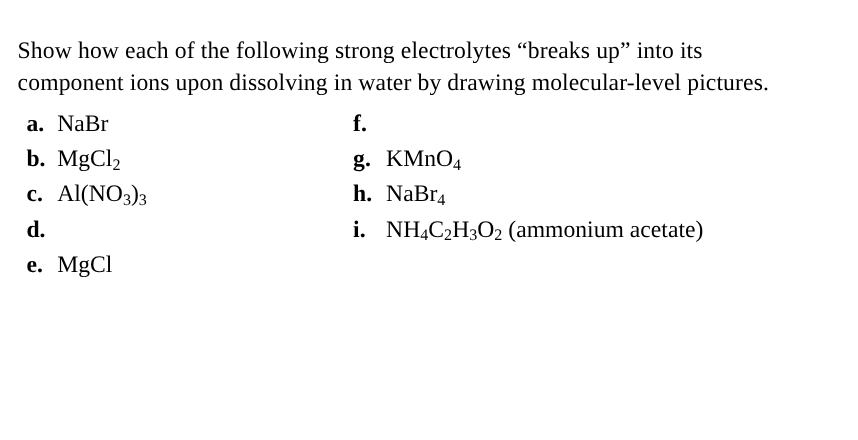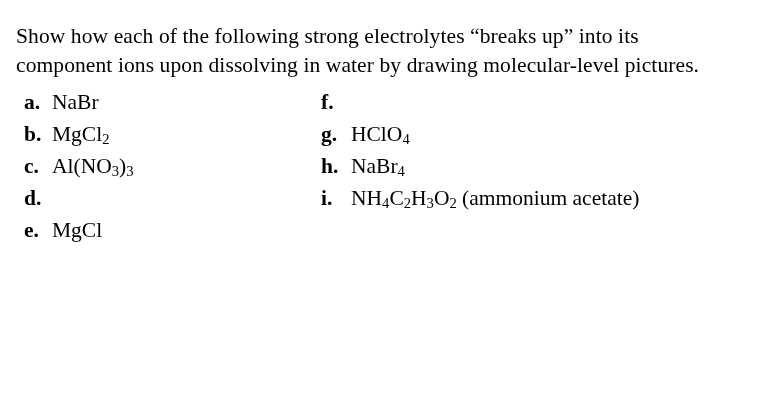--- a/index.html
+++ b/index.html
@@ -11,21 +11,21 @@
     height: 400px;
     background: #ffffff;
     font-family: "Liberation Serif", serif;
     color: #000000;
     overflow: hidden;
   }
   .page {
     position: relative;
     width: 748px;
     height: 400px;
-    padding: 22px 16px 0 16px;
+    padding: 32px 16px 0 16px;
     box-sizing: border-box;
   }
   .prompt {
     font-size: 21.5px;
     line-height: 1.36;
     text-align: left;
     margin: 0 0 10px 0;
     letter-spacing: 0.1px;
   }
   .items {
@@ -94,21 +94,21 @@
         <span class="item-formula"><span>MgCl</span></span>
       </div>
     </div>
 
     <div class="col col-right">
       <div class="item">
         <span class="item-label">f.</span>
       </div>
       <div class="item">
         <span class="item-label">g.</span>
-        <span class="item-formula"><span>HClO</span><sub>4</sub></span>
+        <span class="item-formula"><span>KMnO</span><sub>4</sub></span>
       </div>
       <div class="item">
         <span class="item-label">h.</span>
         <span class="item-formula"><span>NaBr</span><sub>4</sub></span>
       </div>
       <div class="item">
         <span class="item-label">i.</span>
         <span class="item-formula"><span>NH</span><sub>4</sub><span>C</span><sub>2</sub><span>H</span><sub>3</sub><span>O</span><sub>2</sub><span> (ammonium acetate)</span></span>
       </div>
     </div>

